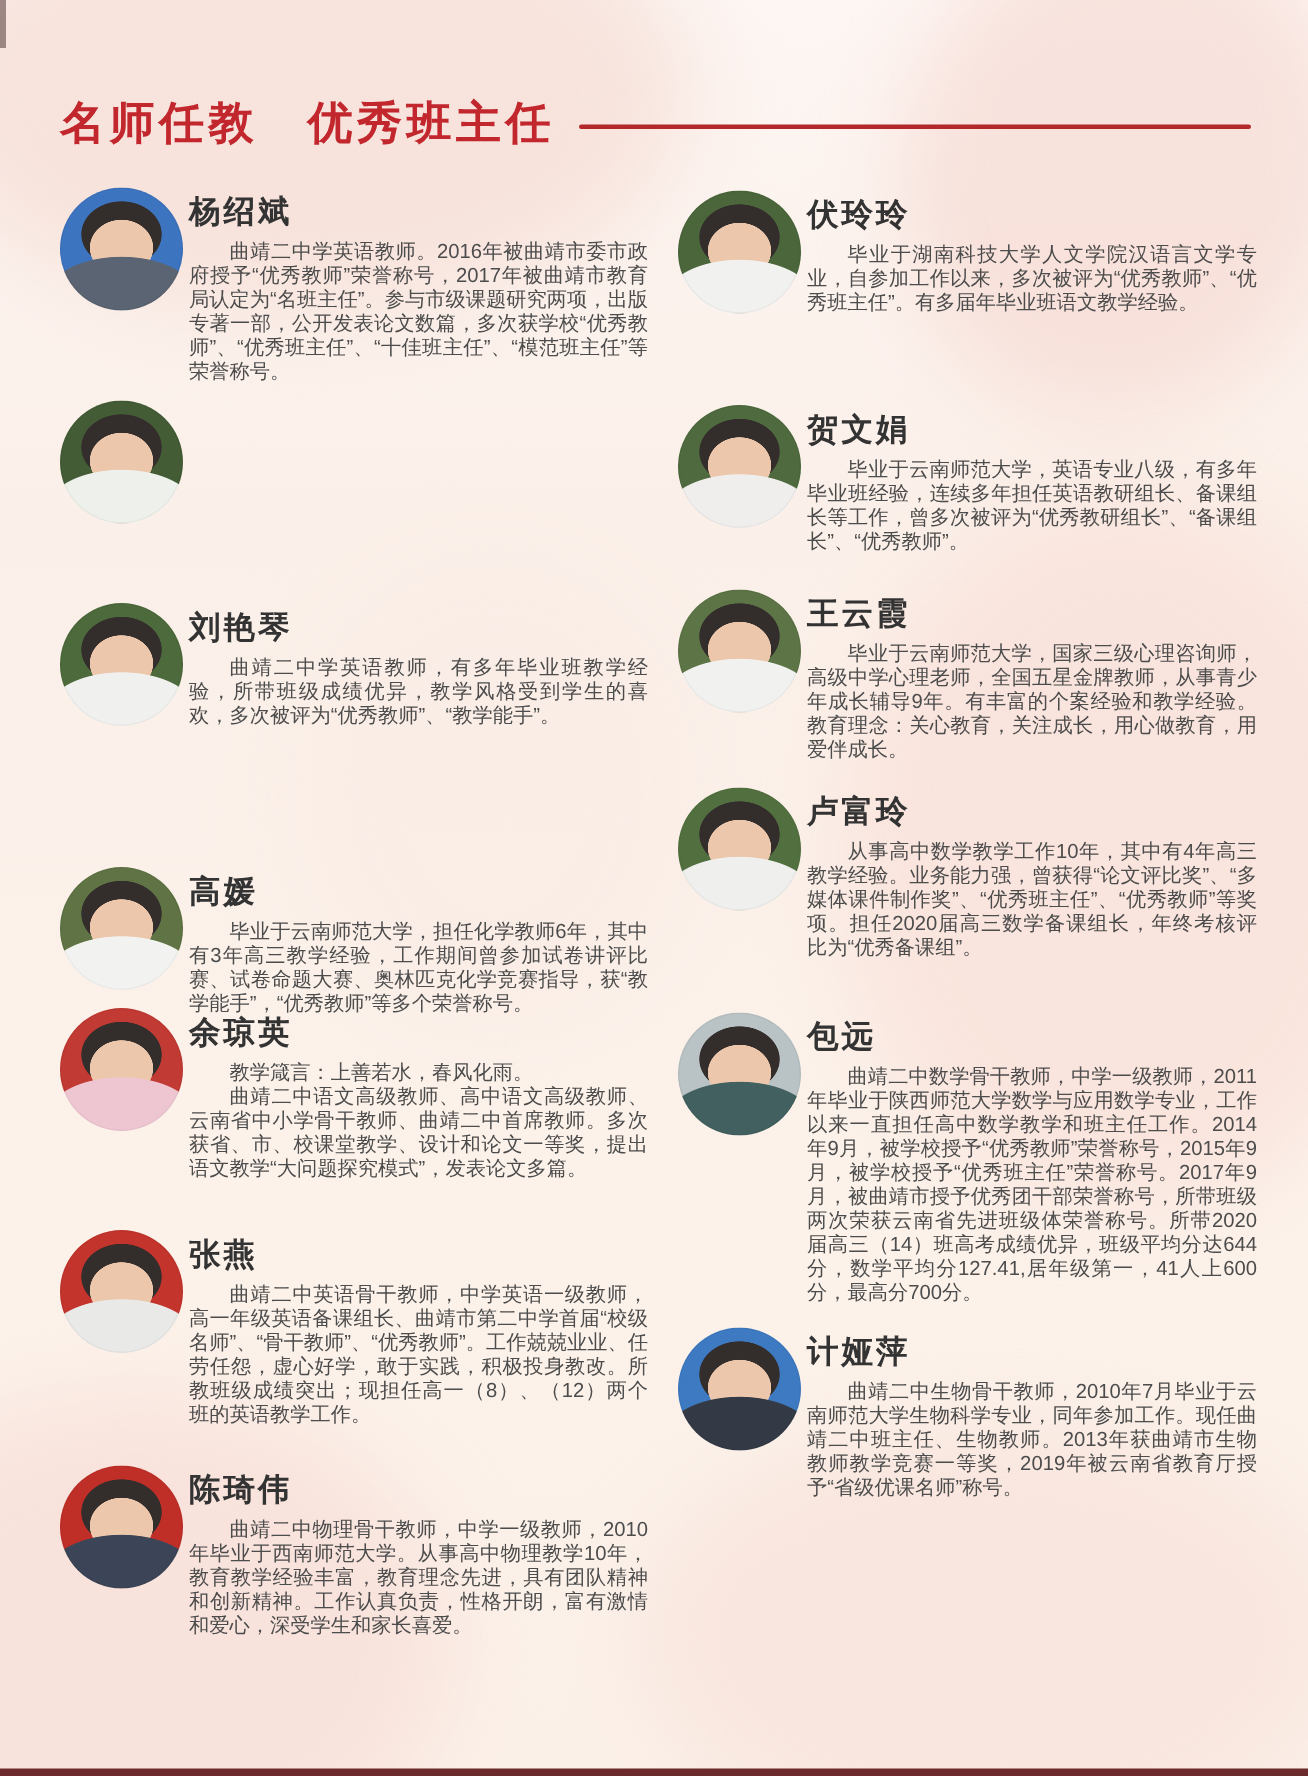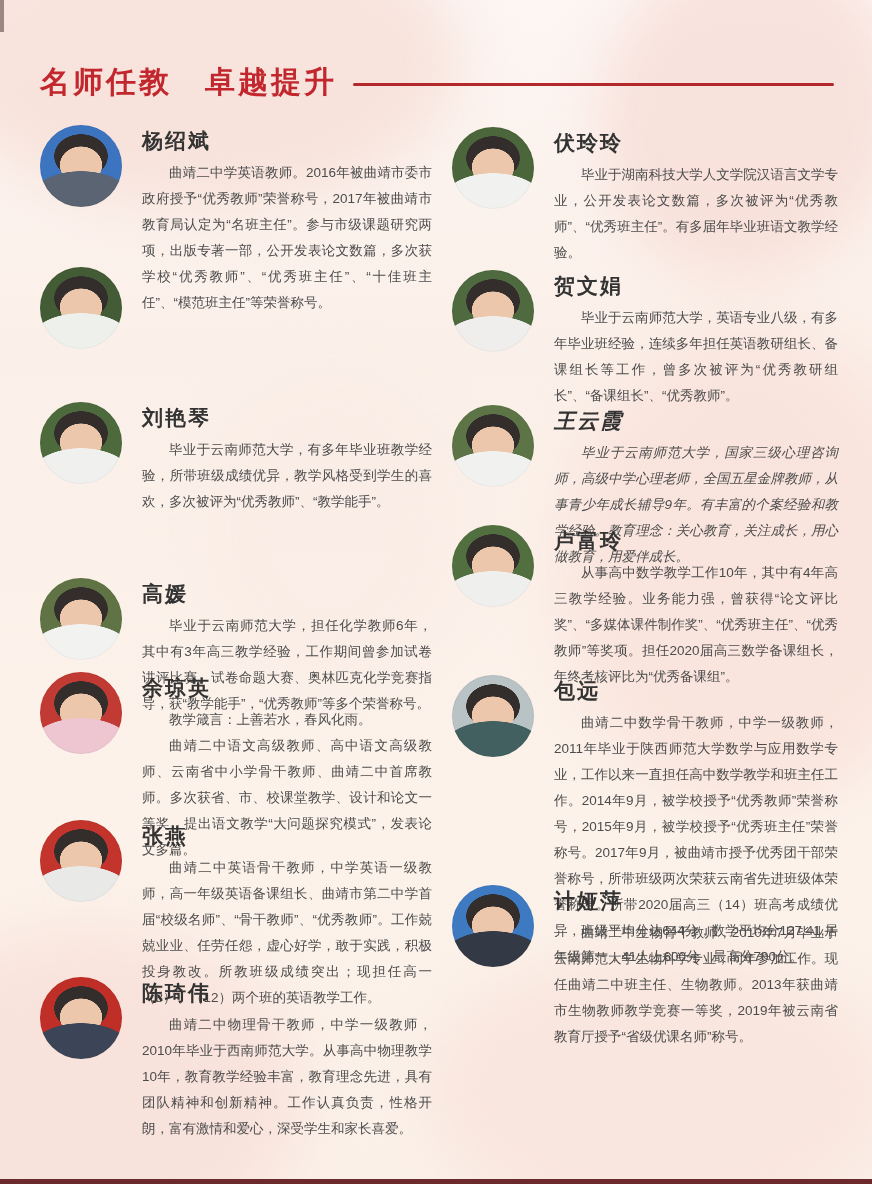--- a/index.html
+++ b/index.html
@@ -18,56 +18,56 @@
 
   .edge-strip{position:absolute;left:0;top:0;width:4px;height:32px;background:rgba(95,72,70,.6);z-index:3;}
 
   .title-row{position:absolute;left:40px;top:62px;width:794px;display:flex;align-items:center;gap:16px;z-index:2;}
   .page-title{font-size:30px;font-weight:bold;color:#c1272d;letter-spacing:3px;white-space:nowrap;}
   .title-underline{flex:1;height:3px;background:#b2282b;border-radius:2px;margin-top:4px;}
 
   .col{position:absolute;top:125px;z-index:2;}
   .col-left{left:40px;width:392px;}
   .col-right{left:452px;width:386px;}
-  .profile{position:absolute;left:0;right:0;display:flex;gap:20px;align-items:flex-start;}
+  .profile{position:absolute;left:0;right:0;display:flex;gap:4px;align-items:flex-start;}
   .col-left .profile:nth-child(1){top:0px;}
   .col-left .profile:nth-child(2){top:142px;}
   .col-left .profile:nth-child(3){top:277px;}
   .col-left .profile:nth-child(4){top:407px;margin-top:46px;}
   .col-left .profile:nth-child(5){top:547px;}
   .col-left .profile:nth-child(6){top:695px;}
   .col-left .profile:nth-child(7){top:852px;}
   .col-right .profile:nth-child(1){top:2px;}
   .col-right .profile:nth-child(2){top:145px;}
-  .col-right .profile:nth-child(3){top:280px;font-style:italic;}
+  .col-right .profile:nth-child(3){top:268px;}
   .col-right .profile:nth-child(4){top:400px;}
   .col-right .profile:nth-child(5){top:550px;}
   .col-right .profile:nth-child(6){top:760px;}
 
   .photo{width:82px;height:82px;border-radius:50%;flex-shrink:0;box-shadow:0 0 0 1px rgba(0,0,0,.04) inset;}
   .info{flex:1;min-width:0;}
   .name{margin:2px 0 5px 0;font-size:21px;font-weight:bold;color:#333;letter-spacing:2px;}
-  .bio p{margin:0;text-indent:2em;font-size:13.5px;line-height:26px;color:#4c4c4c;text-align:justify;}
+  .bio p{margin:0;text-indent:2em;font-size:13.5px;line-height:16px;color:#4c4c4c;text-align:justify;}
 
   .bottom-bar{position:absolute;left:0;bottom:0;width:100%;height:5px;background:#6d2a2c;z-index:3;}
 </style>
 </head>
 <body>
 
 <div class="blob blob-a"></div>
 <div class="blob blob-b"></div>
 <div class="blob blob-c"></div>
 <div class="blob blob-d"></div>
 <div class="blob blob-e"></div>
 <div class="blob blob-f"></div>
 
 <div class="edge-strip"></div>
 
 <div class="title-row">
-  <div class="page-title">名师任教　卓越提升</div>
+  <div class="page-title">名师任教　优秀班主任</div>
   <div class="title-underline"></div>
 </div>
 
 <div class="col col-left" id="col-left">
   <div class="profile">
     <div class="photo" style="background: radial-gradient(62% 34% at 50% 90%, rgb(90, 100, 114) 98%, transparent 100%), radial-gradient(26% 23% at 50% 49%, rgb(236, 199, 172) 98%, transparent 100%), radial-gradient(33% 27% at 50% 38%, rgb(51, 45, 44) 98%, transparent 100%), rgb(61, 116, 191);"></div>
     <div class="info">
       <h3 class="name">杨绍斌</h3>
       <div class="bio">
           <p>曲靖二中学英语教师。2016年被曲靖市委市政府授予“优秀教师”荣誉称号，2017年被曲靖市教育局认定为“名班主任”。参与市级课题研究两项，出版专著一部，公开发表论文数篇，多次获学校“优秀教师”、“优秀班主任”、“十佳班主任”、“模范班主任”等荣誉称号。</p>
@@ -77,21 +77,21 @@
 
   <div class="profile">
     <div class="photo" style="background: radial-gradient(62% 34% at 50% 90%, rgb(238, 240, 236) 98%, transparent 100%), radial-gradient(26% 23% at 50% 49%, rgb(236, 199, 172) 98%, transparent 100%), radial-gradient(33% 27% at 50% 38%, rgb(51, 45, 44) 98%, transparent 100%), rgb(67, 92, 53);"></div>
   </div>
 
   <div class="profile">
     <div class="photo" style="background: radial-gradient(62% 34% at 50% 90%, rgb(240, 240, 238) 98%, transparent 100%), radial-gradient(26% 23% at 50% 49%, rgb(236, 199, 172) 98%, transparent 100%), radial-gradient(33% 27% at 50% 38%, rgb(51, 45, 44) 98%, transparent 100%), rgb(76, 106, 60);"></div>
     <div class="info">
       <h3 class="name">刘艳琴</h3>
       <div class="bio">
-          <p>毕业于云南师范大学，有多年毕业班教学经验，所带班级成绩优异，教学风格受到学生的喜欢，多次被评为“优秀教师”、“教学能手”。</p>
+          <p>曲靖二中学英语教师，有多年毕业班教学经验，所带班级成绩优异，教学风格受到学生的喜欢，多次被评为“优秀教师”、“教学能手”。</p>
         </div>
     </div>
   </div>
 
   <div class="profile">
     <div class="photo" style="background: radial-gradient(62% 34% at 50% 90%, rgb(242, 242, 240) 98%, transparent 100%), radial-gradient(26% 23% at 50% 49%, rgb(236, 199, 172) 98%, transparent 100%), radial-gradient(33% 27% at 50% 38%, rgb(51, 45, 44) 98%, transparent 100%), rgb(95, 115, 68);"></div>
     <div class="info">
       <h3 class="name">高媛</h3>
       <div class="bio">
           <p>毕业于云南师范大学，担任化学教师6年，其中有3年高三教学经验，工作期间曾参加试卷讲评比赛、试卷命题大赛、奥林匹克化学竞赛指导，获“教学能手”，“优秀教师”等多个荣誉称号。</p>
@@ -129,21 +129,21 @@
         </div>
     </div>
   </div>
 </div>
 <div class="col col-right" id="col-right">
   <div class="profile">
     <div class="photo" style="background: radial-gradient(62% 34% at 50% 90%, rgb(241, 241, 239) 98%, transparent 100%), radial-gradient(26% 23% at 50% 49%, rgb(236, 199, 172) 98%, transparent 100%), radial-gradient(33% 27% at 50% 38%, rgb(51, 45, 44) 98%, transparent 100%), rgb(75, 102, 59);"></div>
     <div class="info">
       <h3 class="name">伏玲玲</h3>
       <div class="bio">
-          <p>毕业于湖南科技大学人文学院汉语言文学专业，公开发表论文数篇，多次被评为“优秀教师”、“优秀班主任”。有多届年毕业班语文教学经验。</p>
+          <p>毕业于湖南科技大学人文学院汉语言文学专业，自参加工作以来，多次被评为“优秀教师”、“优秀班主任”。有多届年毕业班语文教学经验。</p>
         </div>
     </div>
   </div>
 
   <div class="profile">
     <div class="photo" style="background: radial-gradient(62% 34% at 50% 90%, rgb(240, 238, 236) 98%, transparent 100%), radial-gradient(26% 23% at 50% 49%, rgb(236, 199, 172) 98%, transparent 100%), radial-gradient(33% 27% at 50% 38%, rgb(51, 45, 44) 98%, transparent 100%), rgb(78, 106, 62);"></div>
     <div class="info">
       <h3 class="name">贺文娟</h3>
       <div class="bio">
           <p>毕业于云南师范大学，英语专业八级，有多年毕业班经验，连续多年担任英语教研组长、备课组长等工作，曾多次被评为“优秀教研组长”、“备课组长”、“优秀教师”。</p>

